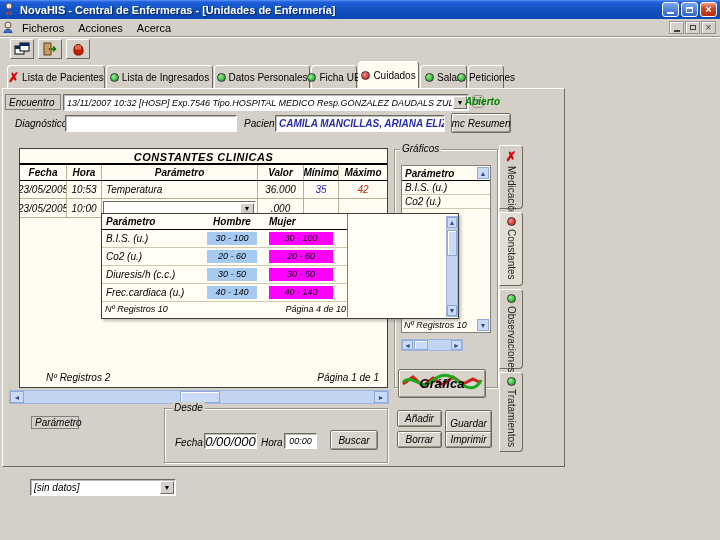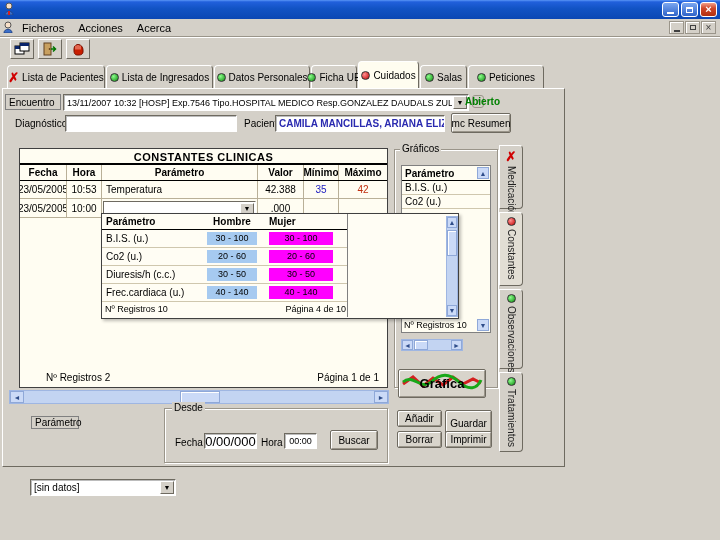--- a/index.html
+++ b/index.html
@@ -32,21 +32,21 @@
   .tabbar { position:absolute; left:0; top:61px; width:720px; height:27px; display:flex; align-items:flex-end; padding-left:7px; }
   .tab { height:23px; background:#D4D0C8; border:1px solid; border-color:#fff #6e6a60 #6e6a60 #fff; border-bottom:none; border-radius:4px 4px 0 0; display:flex; align-items:center; justify-content:center; gap:3px; font-size:10px; margin-right:1px; padding:0 3px; white-space:nowrap; }
   .tab.active { height:27px; background:#FFFDF0; z-index:3; }
   .dot { width:9px; height:9px; border-radius:50%; border:1px solid #333; flex:none; }
   .dot.green { background:radial-gradient(circle at 35% 35%, #8CFC8C, #0B8A0B); }
   .dot.red { background:radial-gradient(circle at 35% 35%, #FF9090, #C00000); }
   .redx { color:#D00000; font-weight:bold; font-size:13px; line-height:1; }
 
   
   .content { position:absolute; left:2px; top:88px; width:563px; height:379px; background:#D4D0C8; border:1px solid; border-color:#fff #6e6a60 #6e6a60 #fff; }
-  .abs { position:absolute; }
+  .abs { position:absolute;font-style:italic; }
   .lbl { font-size:10px; color:#000; white-space:nowrap; }
   .labelbox { border:1px solid #808080; background:#D4D0C8; font-size:10px; display:flex; align-items:center; padding-left:3px; white-space:nowrap; }
   .input { background:#fff; border:1px solid; border-color:#6e6a60 #fff #fff #6e6a60; box-shadow:inset 1px 1px 0 rgba(64,64,64,.35); font-size:10px; display:flex; align-items:center; padding:0 3px; white-space:nowrap; overflow:hidden; }
   .combo { position:relative; padding-right:16px; }
   .combo-arrow { position:absolute; right:1px; top:1px; bottom:1px; width:14px; background:#D4D0C8; border:1px solid; border-color:#fff #6e6a60 #6e6a60 #fff; font-size:7px; display:flex; align-items:center; justify-content:center; color:#000; }
   .btn { background:#D8D4CB; border:1px solid #6e6a60; border-radius:2px; box-shadow:inset 1px 1px 0 #fff, inset -1px -1px 0 #9a958a; font-size:10px; display:flex; align-items:center; justify-content:center; color:#000; white-space:nowrap; }
   .status-open { color:#008000; font-weight:bold; font-size:10px; }
   .info-icon { width:12px; height:13px; background:#D4D0C8; border:1px solid #9a958a; border-radius:3px; font-size:8px; color:#555; display:flex; align-items:center; justify-content:center; font-style:italic; }
   .patient-text { color:#2A2AB0; font-weight:bold; }
 
@@ -98,20 +98,21 @@
 <div class="screen">
 
   <div class="titlebar">
     <span>
       <svg width="13" height="13">
           <circle cx="6" cy="4" r="3" fill="#F8E0C8" stroke="#555"></circle>
           <path d="M2 13 C2 8 10 8 10 13 Z" fill="#3A6EC8" stroke="#224488"></path>
           <rect x="5" y="9" width="2" height="4" fill="#D02020"></rect>
         </svg>
     </span>
+    <span class="title-text">NovaHIS - Central de Enfermeras - [Unidades de Enfermería]</span>
     <span class="win-btns">
       <span class="wbtn minb">
           <span class="minbar"></span>
         </span>
       <span class="wbtn restb">
           <span class="restbox"></span>
         </span>
       <span class="wbtn closeb">×</span>
     </span>
   </div>
@@ -179,21 +180,21 @@
       <span>Ficha UE</span>
     </div>
     <div class="tab active" style="width:61px">
       <span class="dot red"></span>
       <span>Cuidados</span>
     </div>
     <div class="tab" style="width:47px">
       <span class="dot green"></span>
       <span>Salas</span>
     </div>
-    <div class="tab" style="width:76px">
+    <div class="tab" style="width:36px">
       <span class="dot green"></span>
       <span>Peticiones</span>
     </div>
   </div>
 
   <div class="content">
 
     <div class="labelbox abs" style="left:2px; top:5px; width:56px; height:16px;">Encuentro</div>
     <div class="input combo abs" style="left:60px; top:5px; width:406px; height:17px; font-size:9px;">
       <span style="overflow:hidden; white-space:nowrap;">13/11/2007  10:32 [HOSP] Exp.7546 Tipo.HOSPITAL MEDICO Resp.GONZALEZ DAUDALS ZULLALMA Cama:recup 1</span>
@@ -215,21 +216,21 @@
         <span class="cc" style="width:35px; height:15px;">Hora</span>
         <span class="cc" style="width:156px; height:15px;">Parámetro</span>
         <span class="cc" style="width:46px; height:15px;">Valor</span>
         <span class="cc" style="width:35px; height:15px;">Mínimo</span>
         <span class="cc" style="width:48px; height:15px;">Máximo</span>
       </div>
       <div class="crow">
         <span class="cc" style="width:47px; height:17px;">23/05/2005</span>
         <span class="cc" style="width:35px; height:17px;">10:53</span>
         <span class="cc left" style="width:156px; height:17px;">Temperatura</span>
-        <span class="cc" style="width:46px; height:17px;">42.388</span>
+        <span class="cc" style="width:46px; height:17px;">36.000</span>
         <span class="cc min-val" style="width:35px; height:17px;">35</span>
         <span class="cc max-val" style="width:48px; height:17px;">42</span>
       </div>
       <div class="crow">
         <span class="cc" style="width:47px; height:18px;">23/05/2005</span>
         <span class="cc" style="width:35px; height:18px;">10:00</span>
         <span class="cc" style="width:156px; height:18px;">
           <span class="cell-combo">
             <span></span>
             <span class="combo-arrow">▼</span>

